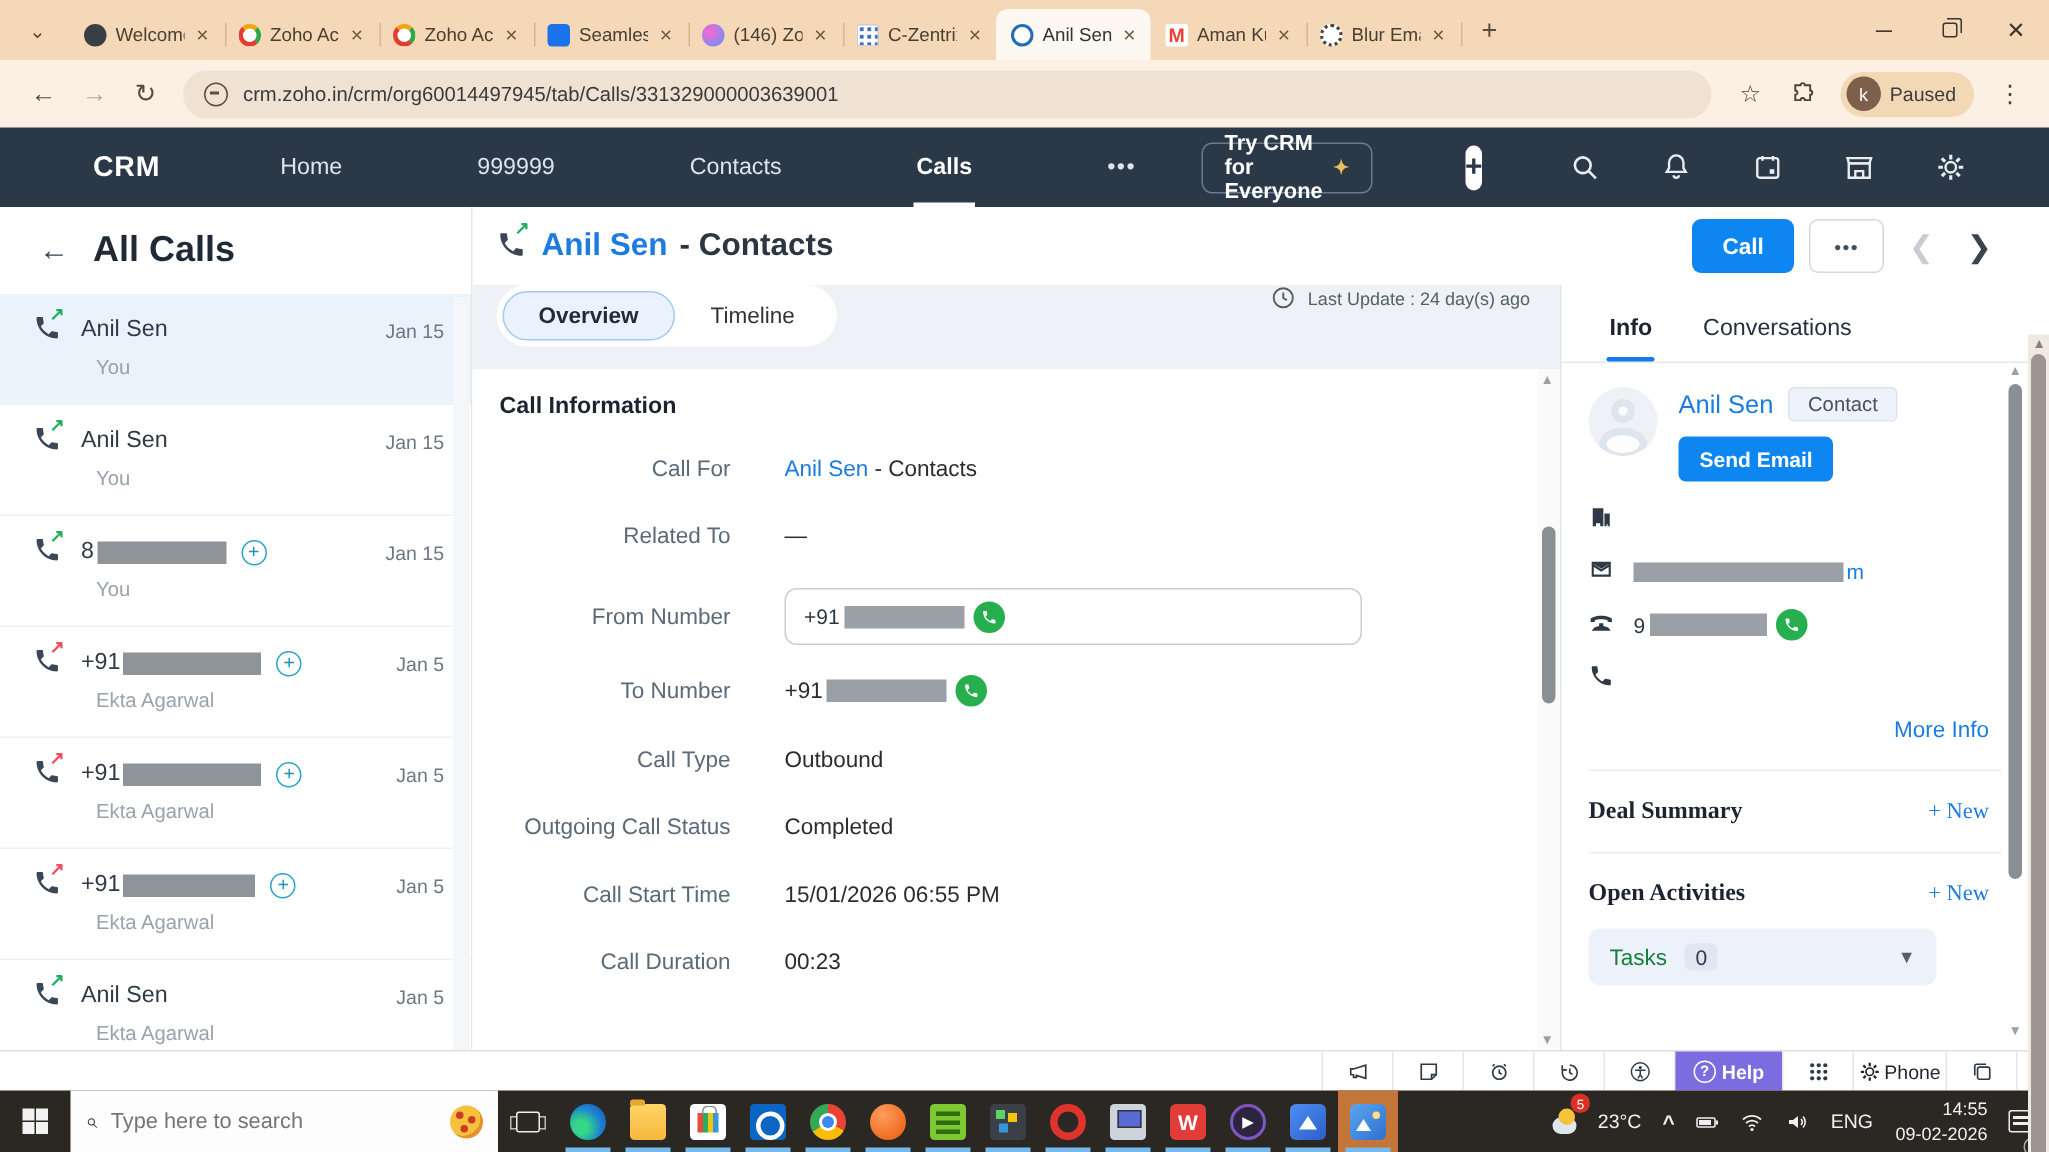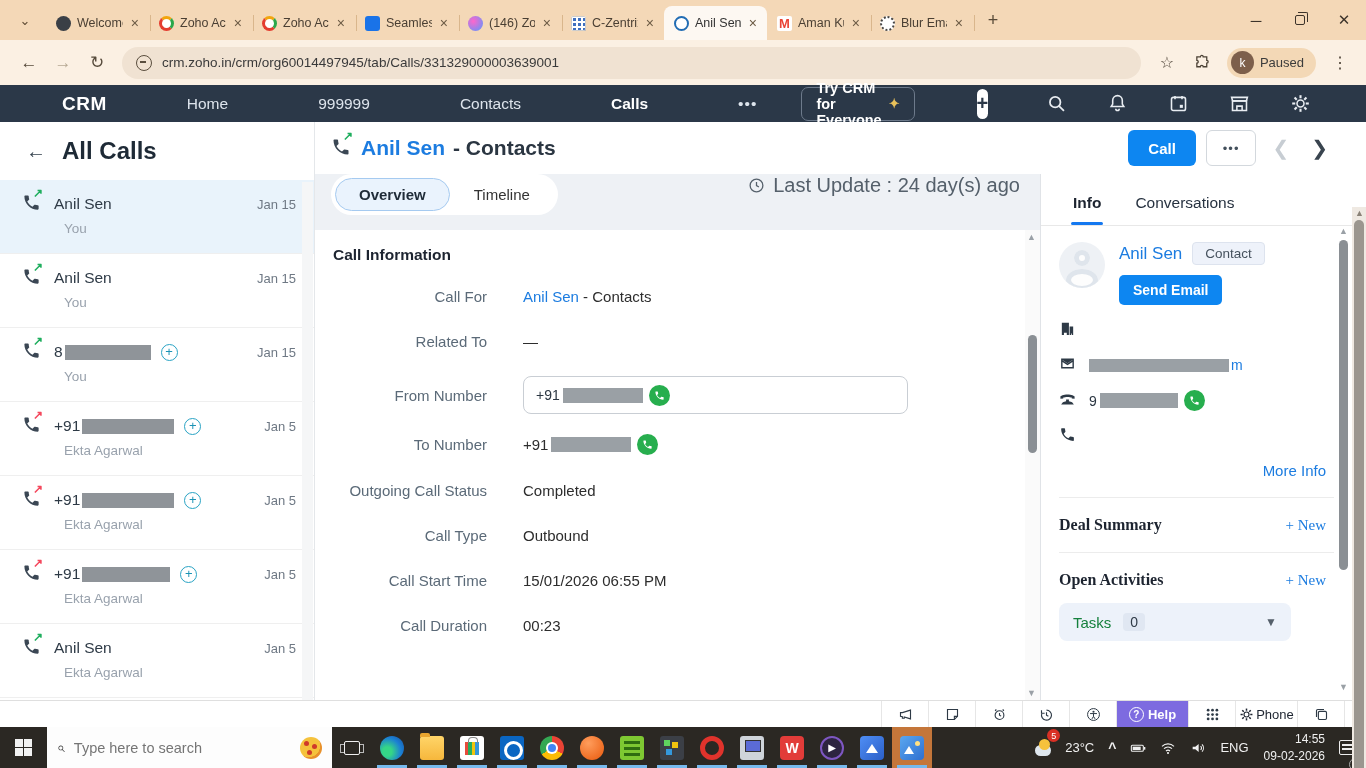--- a/index.html
+++ b/index.html
@@ -37,21 +37,21 @@
   .urlpill { flex:1; height:32px; background:#f0e2d2; border-radius:16px; display:flex; align-items:center; padding:0 14px; gap:10px; margin:0 6px; }
   .siteinfo { width:16px; height:16px; border:1.6px solid #5a4e3e; border-radius:50%; position:relative; flex-shrink:0;}
   .siteinfo::before{content:""; position:absolute; left:3px; top:5px; width:6px; height:2px; background:#5a4e3e;}
   .url { font-size:13.5px; color:#3a3a3a; white-space:nowrap; }
   .addr-ic { width:32px; height:30px; display:flex; align-items:center; justify-content:center; color:#4c4236; font-size:16px; }
   .profilechip { height:30px; background:#f3d8b6; border-radius:15px; display:flex; align-items:center; gap:6px; padding:0 12px 0 4px; margin:0 4px; }
   .pavatar { width:23px; height:23px; border-radius:50%; background:#7d5f4b; color:#fff; font-size:12px; display:flex; align-items:center; justify-content:center; }
   .pstatus { font-size:13px; color:#3c3c3c; }
 
   
-  .crmnav { height:37px; background:#2b3848; display:flex; align-items:center; padding:0 16px 0 14px; flex-shrink:0; color:#e9edf2;gap:40px; }
+  .crmnav { height:53px; background:#2b3848; display:flex; align-items:center; padding:0 16px 0 14px; flex-shrink:0; color:#e9edf2;gap:40px; }
   .zlogo { width:26px; height:26px; margin-right:8px; }
   .brand { font-size:19px; font-weight:bold; color:#fff; margin-right:36px; letter-spacing:.5px;}
   .navitem { font-size:15.5px; color:#dde4ec; padding:0 4px; margin-right:42px; position:relative; height:53px; display:flex; align-items:center;}
   .navitem.active { color:#fff; font-weight:bold; }
   .navitem.active::after { content:""; position:absolute; bottom:0; left:2px; right:2px; height:3px; background:#fff; }
   .navitem.more{ letter-spacing:1px; margin-right:0; }
   .trybtn { margin-left:auto; border:1px solid #6d7a8b; border-radius:7px; height:34px; padding:0 14px; display:flex; align-items:center; gap:7px; color:#fff; font-size:14.5px; font-weight:bold; }
   .sparkle { color:#e8c15a; font-size:13px; }
   .plusbtn { width:30px; height:30px; background:#fff; color:#2b3848; border-radius:6px; font-size:20px; display:flex; align-items:center; justify-content:center; margin:0 18px 0 22px; font-weight:bold;}
   .cicon { width:38px; height:34px; display:flex; align-items:center; justify-content:center; }
@@ -97,21 +97,21 @@
   .recnav { font-size:20px; padding:0 6px; color:#39444f; }
   .recnav.dim { color:#c7cdd3; }
 
   .main-row { flex:1; display:flex; min-height:0; }
   .main { flex:1; display:flex; flex-direction:column; min-width:0; position:relative; }
 
   .tabsrow { height:56px; background:#eef1f5; display:flex; align-items:flex-start; padding:0 20px 0 16px; flex-shrink:0;}
   .pillwrap { background:#fff; border-radius:22px; padding:4px; display:flex; align-items:center; }
   .pill { border-radius:18px; padding:8px 24px; font-size:15px; color:#333; }
   .pill.active { background:#eaf3fd; border:1px solid #a5caf0; font-weight:bold; color:#1f2b38; padding:7px 23px;}
-  .lastupdate { margin-left:auto; display:flex; align-items:center; gap:8px; font-size:20px; color:#55606b; }
+  .lastupdate { margin-left:auto; display:flex; align-items:center; gap:8px; font-size:12px; color:#55606b; }
 
   .maincontent { flex:1; background:#fff; padding:16px 40px 0 18px; overflow:hidden; }
   .sectitle { font-size:15.5px; font-weight:bold; color:#1d2430; margin-bottom:22px; }
   .field { display:flex; align-items:center; margin-bottom:25px; min-height:20px;}
   .flabel { width:190px; text-align:right; padding-right:36px; font-size:15px; color:#5b6a78; flex-shrink:0;}
   .fvalue { font-size:15px; color:#2d2d2d; display:flex; align-items:center;}
   .fvalue .vlink { color:#1c7ce0; }
   .numbox { border:1px solid #c9ced4; border-radius:8px; height:38px; width:385px; display:flex; align-items:center; padding:0 12px; }
   .redact { display:inline-block; width:80px; height:15px; background:#9aa0a5; margin:0 2px 0 3px;}
   .callcircle { width:21px; height:21px; border-radius:50%; background:#27ae4e; display:inline-flex; align-items:center; justify-content:center; margin-left:4px; flex-shrink:0;}
@@ -634,27 +634,27 @@
                 <span class="redact"></span>
                 <span class="callcircle">
                     <svg fill="#fff">
                       <use href="#ic-phone"></use>
                     </svg>
                   </span>
               </div>
             </div>
 
             <div class="field">
+              <div class="flabel">Call Type</div>
+              <div class="fvalue">Outbound</div>
+            </div>
+
+            <div class="field">
               <div class="flabel">Outgoing Call Status</div>
               <div class="fvalue">Completed</div>
-            </div>
-
-            <div class="field">
-              <div class="flabel">Call Type</div>
-              <div class="fvalue">Outbound</div>
             </div>
 
             <div class="field">
               <div class="flabel">Call Start Time</div>
               <div class="fvalue">15/01/2026 06:55 PM</div>
             </div>
 
             <div class="field">
               <div class="flabel">Call Duration</div>
               <div class="fvalue">00:23</div>

